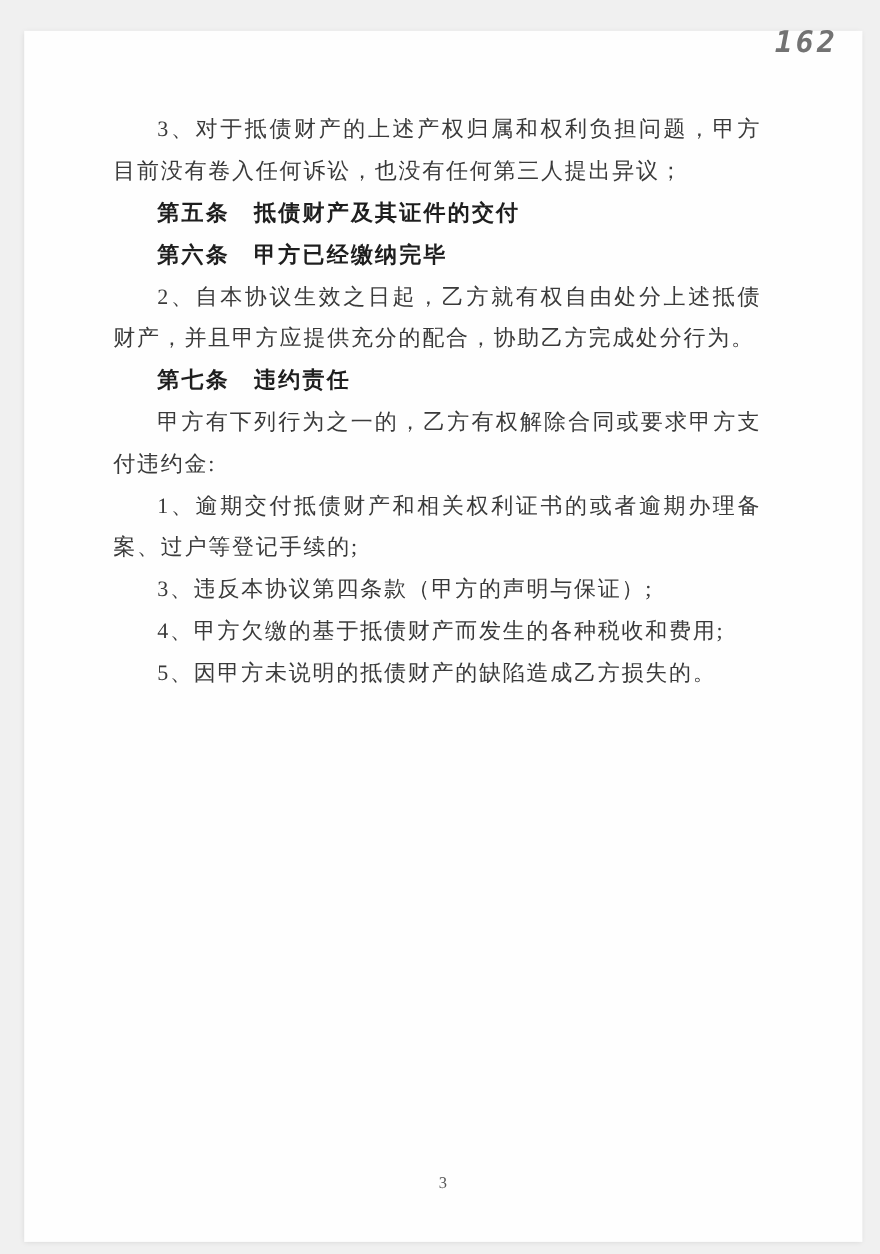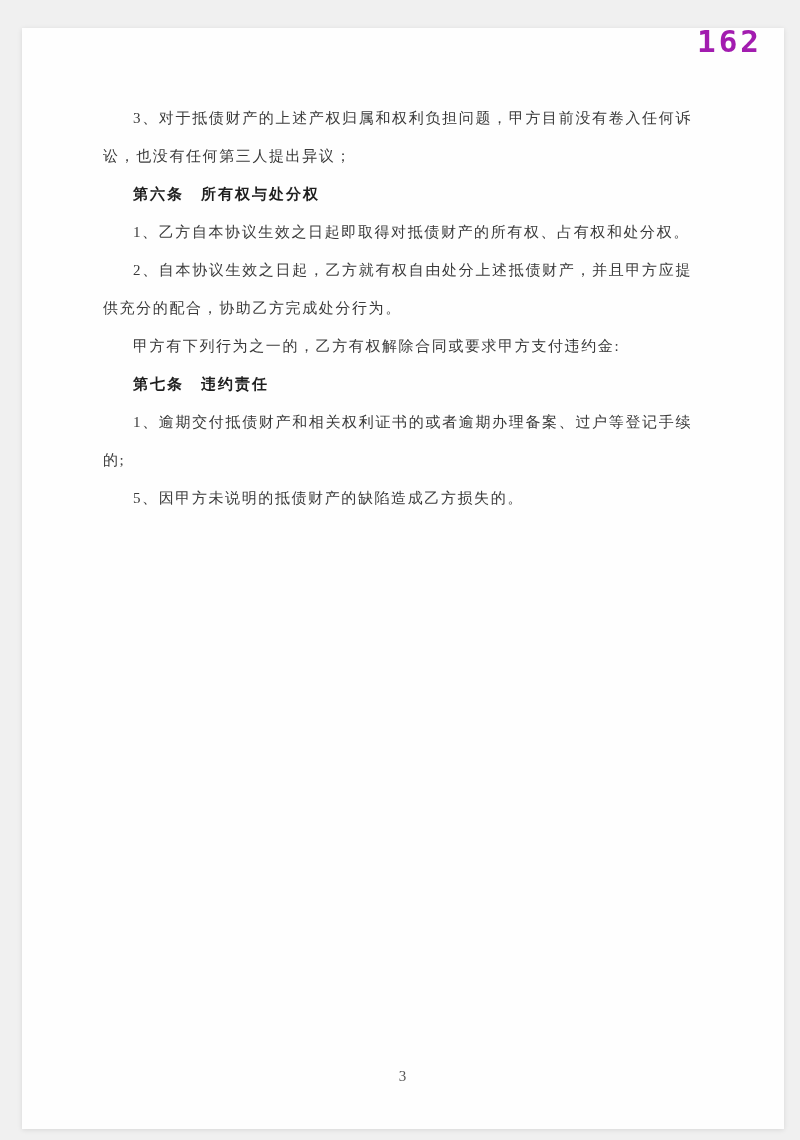--- a/index.html
+++ b/index.html
@@ -20,29 +20,30 @@
     left: 22px; top: 28px;
     width: 762px; height: 1101px;
     background: #fefefe;
     box-shadow: 0 1px 5px rgba(0,0,0,0.10);
   }
   .stamp {
     position: absolute;
     top: -5px; right: 22px;
     font-family: "DejaVu Sans Mono", monospace;
     font-weight: bold;
-    font-size: 31px;
+    font-size: 27px;
     letter-spacing: 3px;
-    color: #a21caf;
+    color: #737373;
     line-height: 1.2;
+    font-style: italic;
   }
   .content {
     position: absolute;
     left: 81px; right: 92px; top: 71px;
-    font-size: 15px;
+    font-size: 20px;
     line-height: 38px;
     color: #3a3a3a;
     text-align: justify;
     letter-spacing: 1.6px;
   }
   .block { margin: 0; text-indent: 2em; }
   .block.heading {
     font-weight: bold;
     color: #1e1e1e;
     letter-spacing: 2px;
@@ -60,25 +61,27 @@
 </head>
 <body>
 
 <div class="canvas">
   <div class="page">
 
     <div class="stamp">162</div>
 
     <div class="content">
       <div class="block para">3、对于抵债财产的上述产权归属和权利负担问题，甲方目前没有卷入任何诉讼，也没有任何第三人提出异议；</div>
-      <div class="block heading">第六条　所有权与处分权</div>
-      <div class="block para">1、乙方自本协议生效之日起即取得对抵债财产的所有权、占有权和处分权。</div>
+      <div class="block heading">第五条　抵债财产及其证件的交付</div>
+      <div class="block heading">第六条　甲方已经缴纳完毕</div>
       <div class="block para">2、自本协议生效之日起，乙方就有权自由处分上述抵债财产，并且甲方应提供充分的配合，协助乙方完成处分行为。</div>
+      <div class="block heading">第七条　违约责任</div>
       <div class="block para">甲方有下列行为之一的，乙方有权解除合同或要求甲方支付违约金:</div>
-      <div class="block heading">第七条　违约责任</div>
       <div class="block para">1、逾期交付抵债财产和相关权利证书的或者逾期办理备案、过户等登记手续的;</div>
+      <div class="block para">3、违反本协议第四条款（甲方的声明与保证）;</div>
+      <div class="block para">4、甲方欠缴的基于抵债财产而发生的各种税收和费用;</div>
       <div class="block para">5、因甲方未说明的抵债财产的缺陷造成乙方损失的。</div>
     </div>
 
     <div class="footer-num">3</div>
 
   </div>
 </div>
 
 </body></html>

